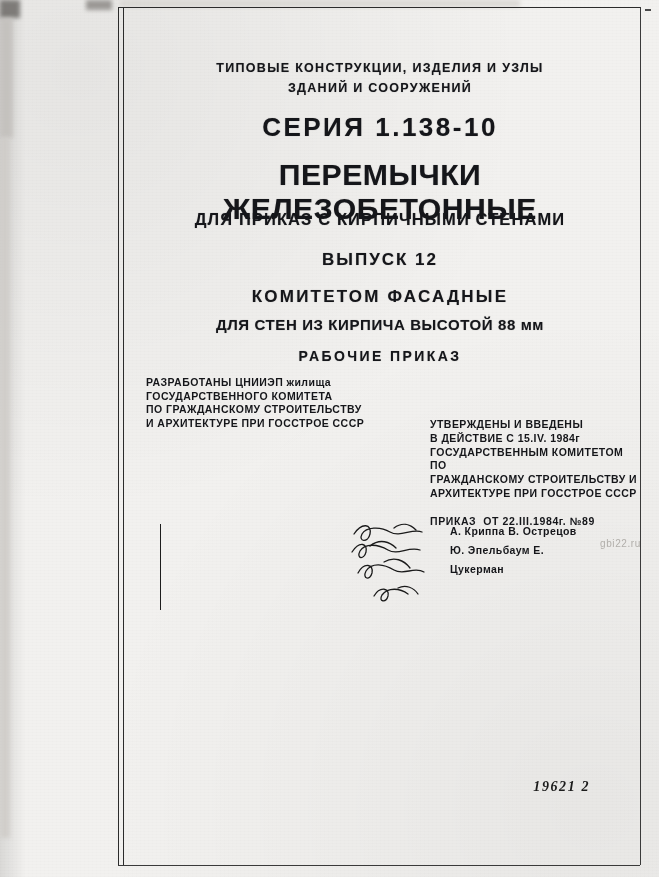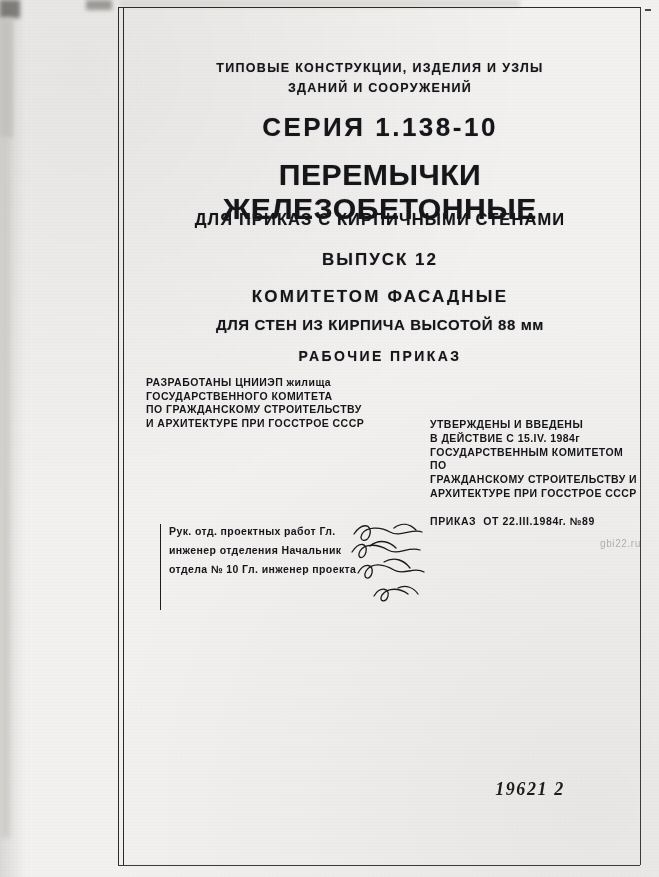--- a/index.html
+++ b/index.html
@@ -259,22 +259,22 @@
     letter-spacing: .6px;
     font-family: "Liberation Sans", sans-serif;
   }
 
   
   #bottom-code {
     position: absolute;
     left: 470px;
     top: 779px;
     width: 120px;
-    text-align: center;
-    font-size: 18px;
+    text-align: right;
+    font-size: 14px;
     font-style: italic;
     font-weight: bold;
     color: #1c1c1c;
     letter-spacing: 1.6px;
     font-family: "Liberation Serif", serif;
   }
 
   
   #corner-tick {
     position: absolute;
@@ -329,35 +329,35 @@
 <div class="credits-right">
   <div>УТВЕРЖДЕНЫ И ВВЕДЕНЫ
 В ДЕЙСТВИЕ С 15.IV. 1984г
 ГОСУДАРСТВЕННЫМ КОМИТЕТОМ ПО
 ГРАЖДАНСКОМУ СТРОИТЕЛЬСТВУ И
 АРХИТЕКТУРЕ ПРИ ГОССТРОЕ СССР</div>
   <div class="order-line">ПРИКАЗ  ОТ 22.III.1984г. №89</div>
 </div>
 
 <div class="sign-block">
-  <div class="sign-roles">Рук. отд. проектных работ
-Гл. инженер отделения
-Начальник отдела № 10
-Гл. инженер проекта</div>
 
   <svg class="sign-scribbles" viewBox="0 0 110 96">
     <g fill="none" stroke="#1a1a1a" stroke-width="1.3" stroke-linecap="round">
       <path d="M4 16 C12 4, 22 6, 20 16 C18 25, 8 24, 12 16 C16 9, 30 8, 40 14 C50 20, 62 10, 72 14"></path>
       <path d="M44 10 C52 4, 60 6, 66 12"></path>
       <path d="M2 34 C10 22, 18 26, 16 34 C14 42, 6 41, 10 33 C15 25, 28 26, 38 32 C48 38, 58 28, 70 32"></path>
       <path d="M20 28 C30 20, 40 24, 46 30"></path>
       <path d="M8 55 C14 44, 24 46, 22 55 C20 63, 12 61, 16 53 C22 44, 34 46, 44 52 C54 58, 64 48, 74 54"></path>
       <path d="M34 44 C44 38, 54 42, 60 50"></path>
       <path d="M24 78 C30 68, 40 70, 38 78 C36 85, 28 84, 32 77 C38 69, 50 70, 58 76"></path>
       <path d="M48 70 C56 66, 64 70, 68 76"></path>
     </g>
   </svg>
 
+  <div class="sign-names">А. Криппа
+В. Острецов
+Ю. Эпельбаум
+Е. Цукерман</div>
 </div>
 
 <div id="watermark">gbi22.ru</div>
 
 <div id="bottom-code">19621  2</div>
 
 </body></html>

